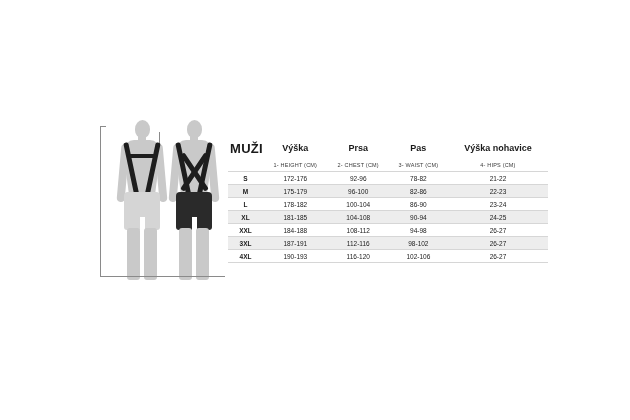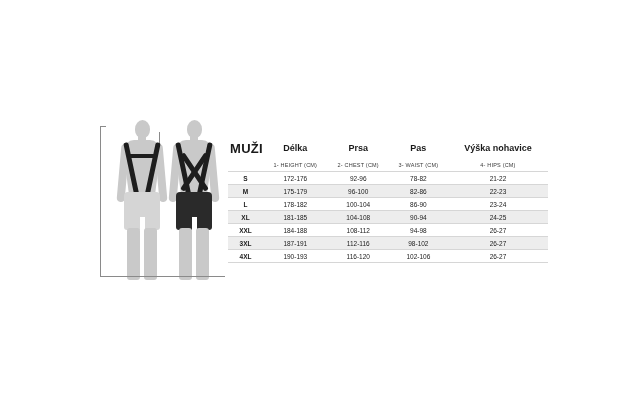--- a/index.html
+++ b/index.html
@@ -236,21 +236,21 @@
     </div>
 
     <div class="guide-line guide-h" style="left:0px; top:156px; width:125px;"></div>
   </div>
 
   <div id="size-table-wrap">
     <table id="size-table">
       <thead>
         <tr>
           <td class="title-cell">MUŽI</td>
-          <td class="col-head">Délka</td>
+          <td class="col-head">Výška</td>
           <td class="col-head">Prsa</td>
           <td class="col-head">Pas</td>
           <td class="col-head">Výška nohavice</td>
         </tr>
         <tr>
           <td class="sub-head-empty"></td>
           <td class="sub-head">1- HEIGHT (CM)</td>
           <td class="sub-head">2- CHEST (CM)</td>
           <td class="sub-head">3- WAIST (CM)</td>
           <td class="sub-head">4- HIPS (CM)</td>

